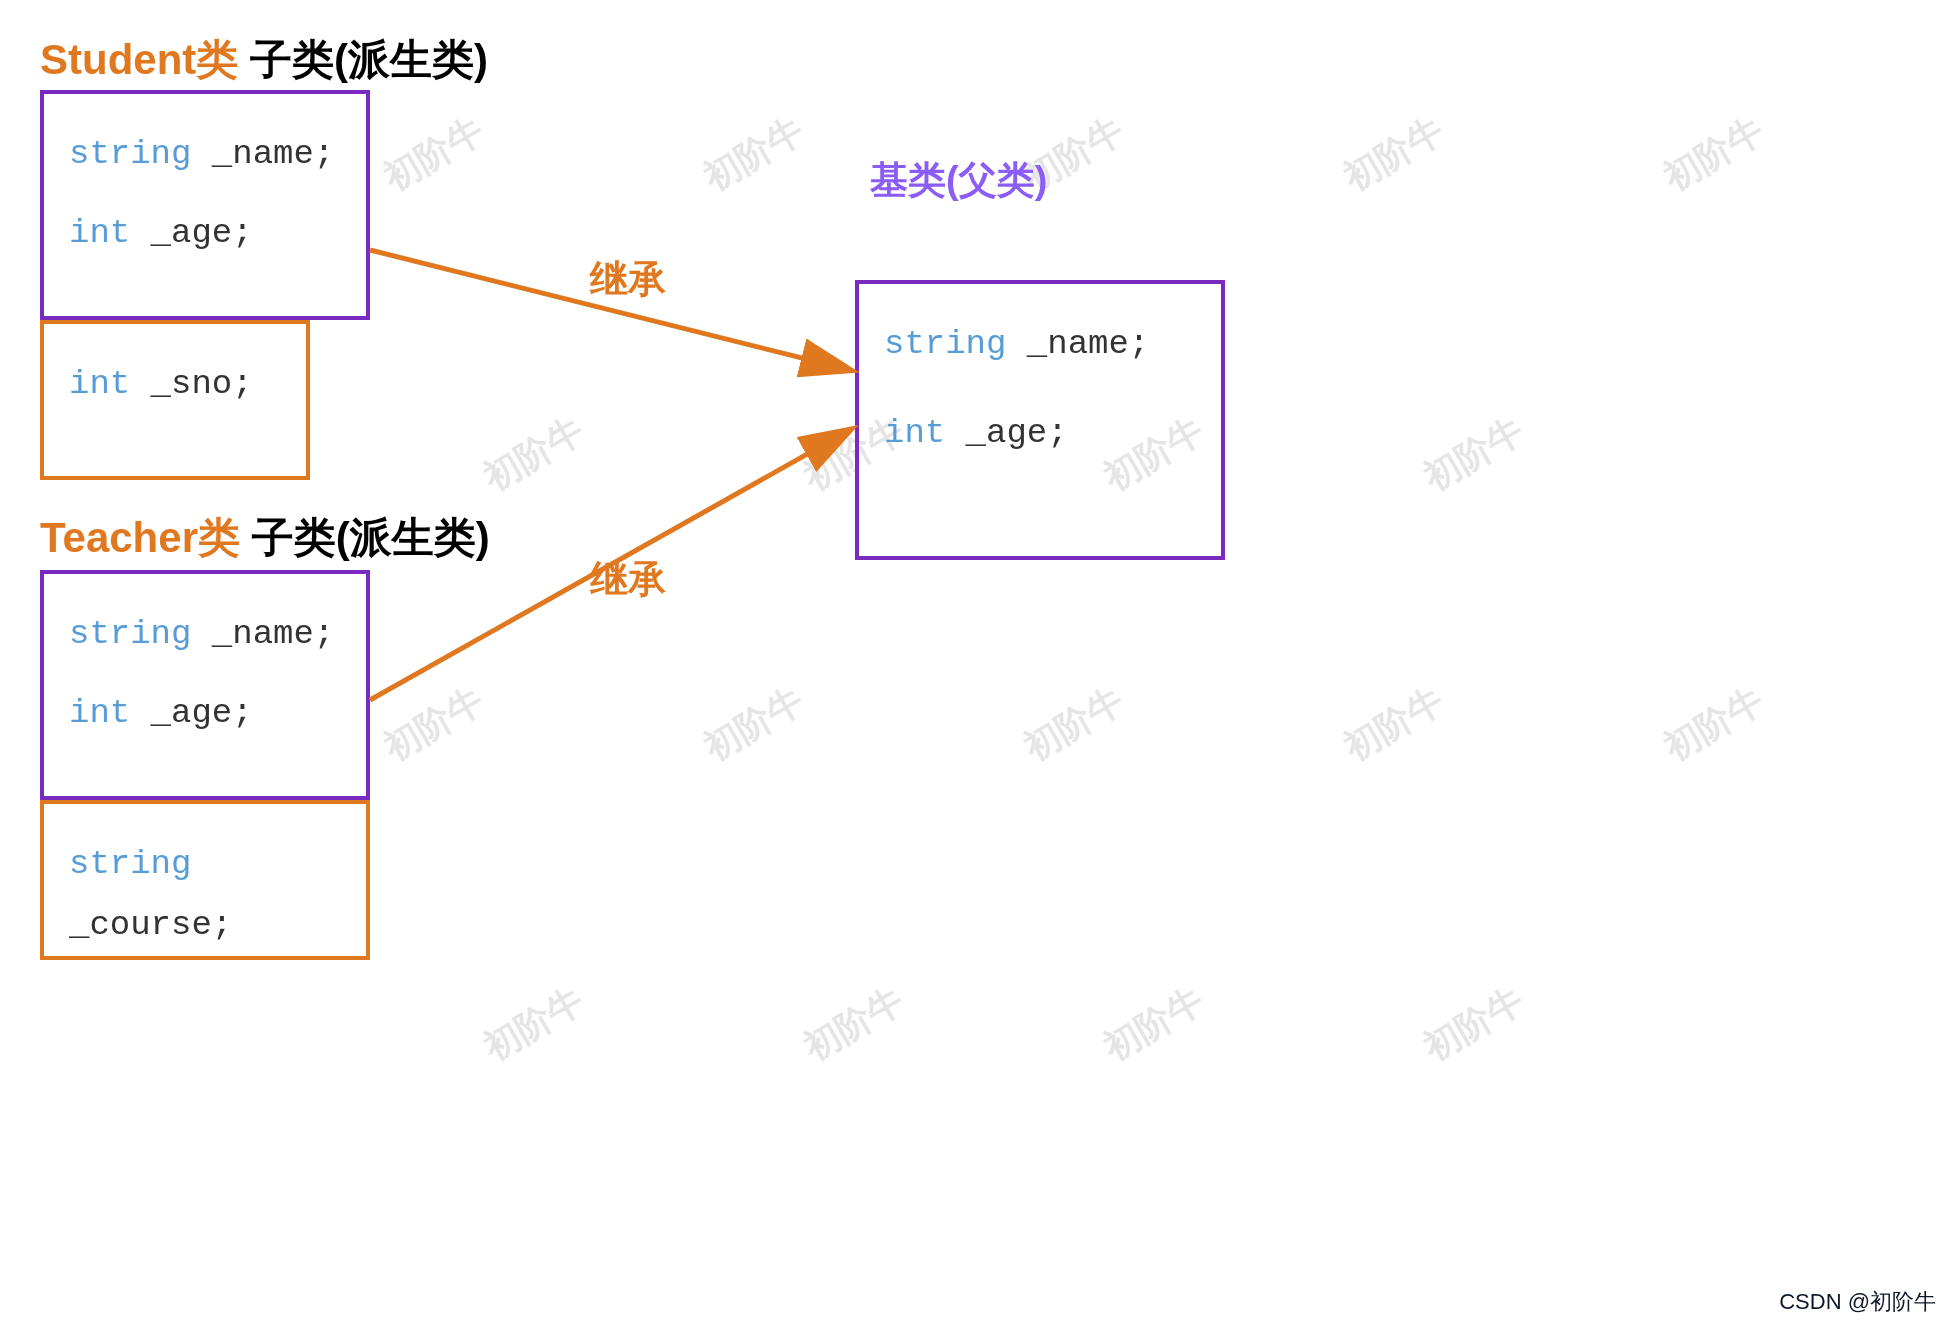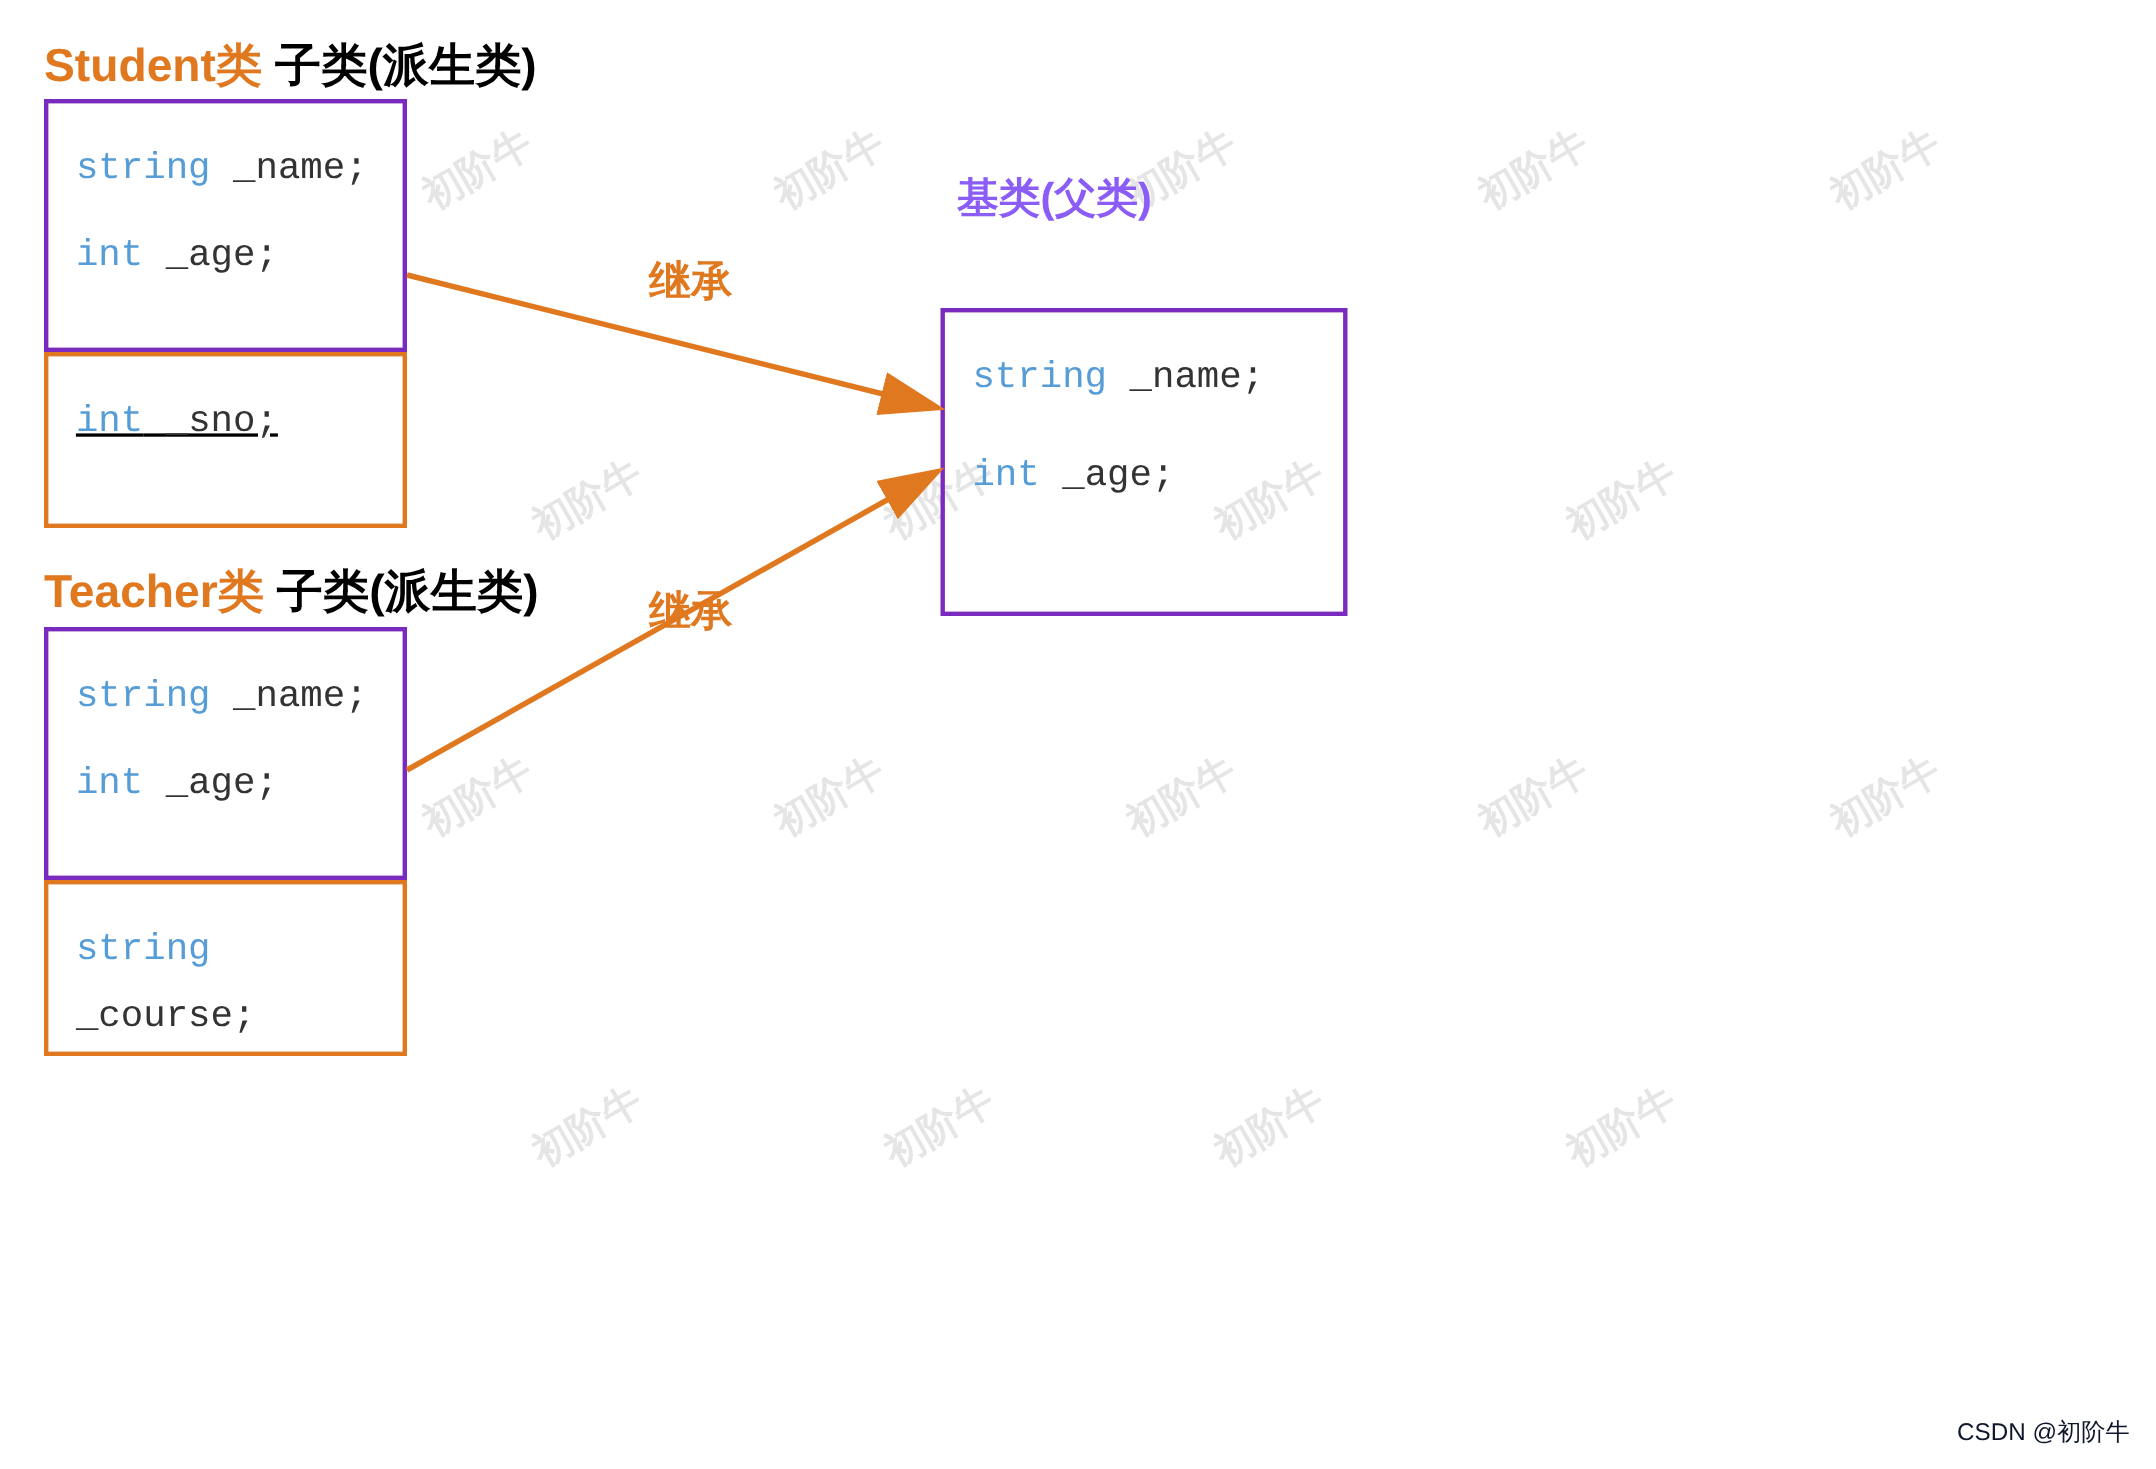--- a/index.html
+++ b/index.html
@@ -47,20 +47,21 @@
     }
     .code-keyword { color: #569cd6; }
     .code-var { color: #333; }
 
     .arrow-label {
       position: absolute;
       color: #e07820;
       font-size: 38px;
       font-weight: bold;
       font-family: sans-serif;
+      margin-top: 24px;
     }
 
     svg.arrows {
       position: absolute;
       top: 0;
       left: 0;
       width: 1960px;
       height: 1335px;
       pointer-events: none;
     }
@@ -119,21 +120,21 @@
   <div class="code-text">
     <div>
       <span class="code-keyword">string</span><span class="code-var"> _name;</span>
     </div>
     <div style="margin-top: 18px;">
       <span class="code-keyword">int</span><span class="code-var"> _age;</span>
     </div>
   </div>
 </div>
 
-<div class="class-box class-box-orange" style="top: 320px; left: 40px; width: 330px; height: 160px; text-decoration: underline;">
+<div class="class-box class-box-orange" style="top: 320px; left: 40px; width: 270px; height: 160px;">
   <div class="code-text">
     <div>
       <span class="code-keyword">int</span><span class="code-var"> _sno;</span>
     </div>
   </div>
 </div>
 
 <div class="class-title" style="top: 510px; left: 40px;">
   <span class="class-name" style="color:#e07820;">Teacher类</span><span class="sub-label"> 子类(派生类)</span>
 </div>

